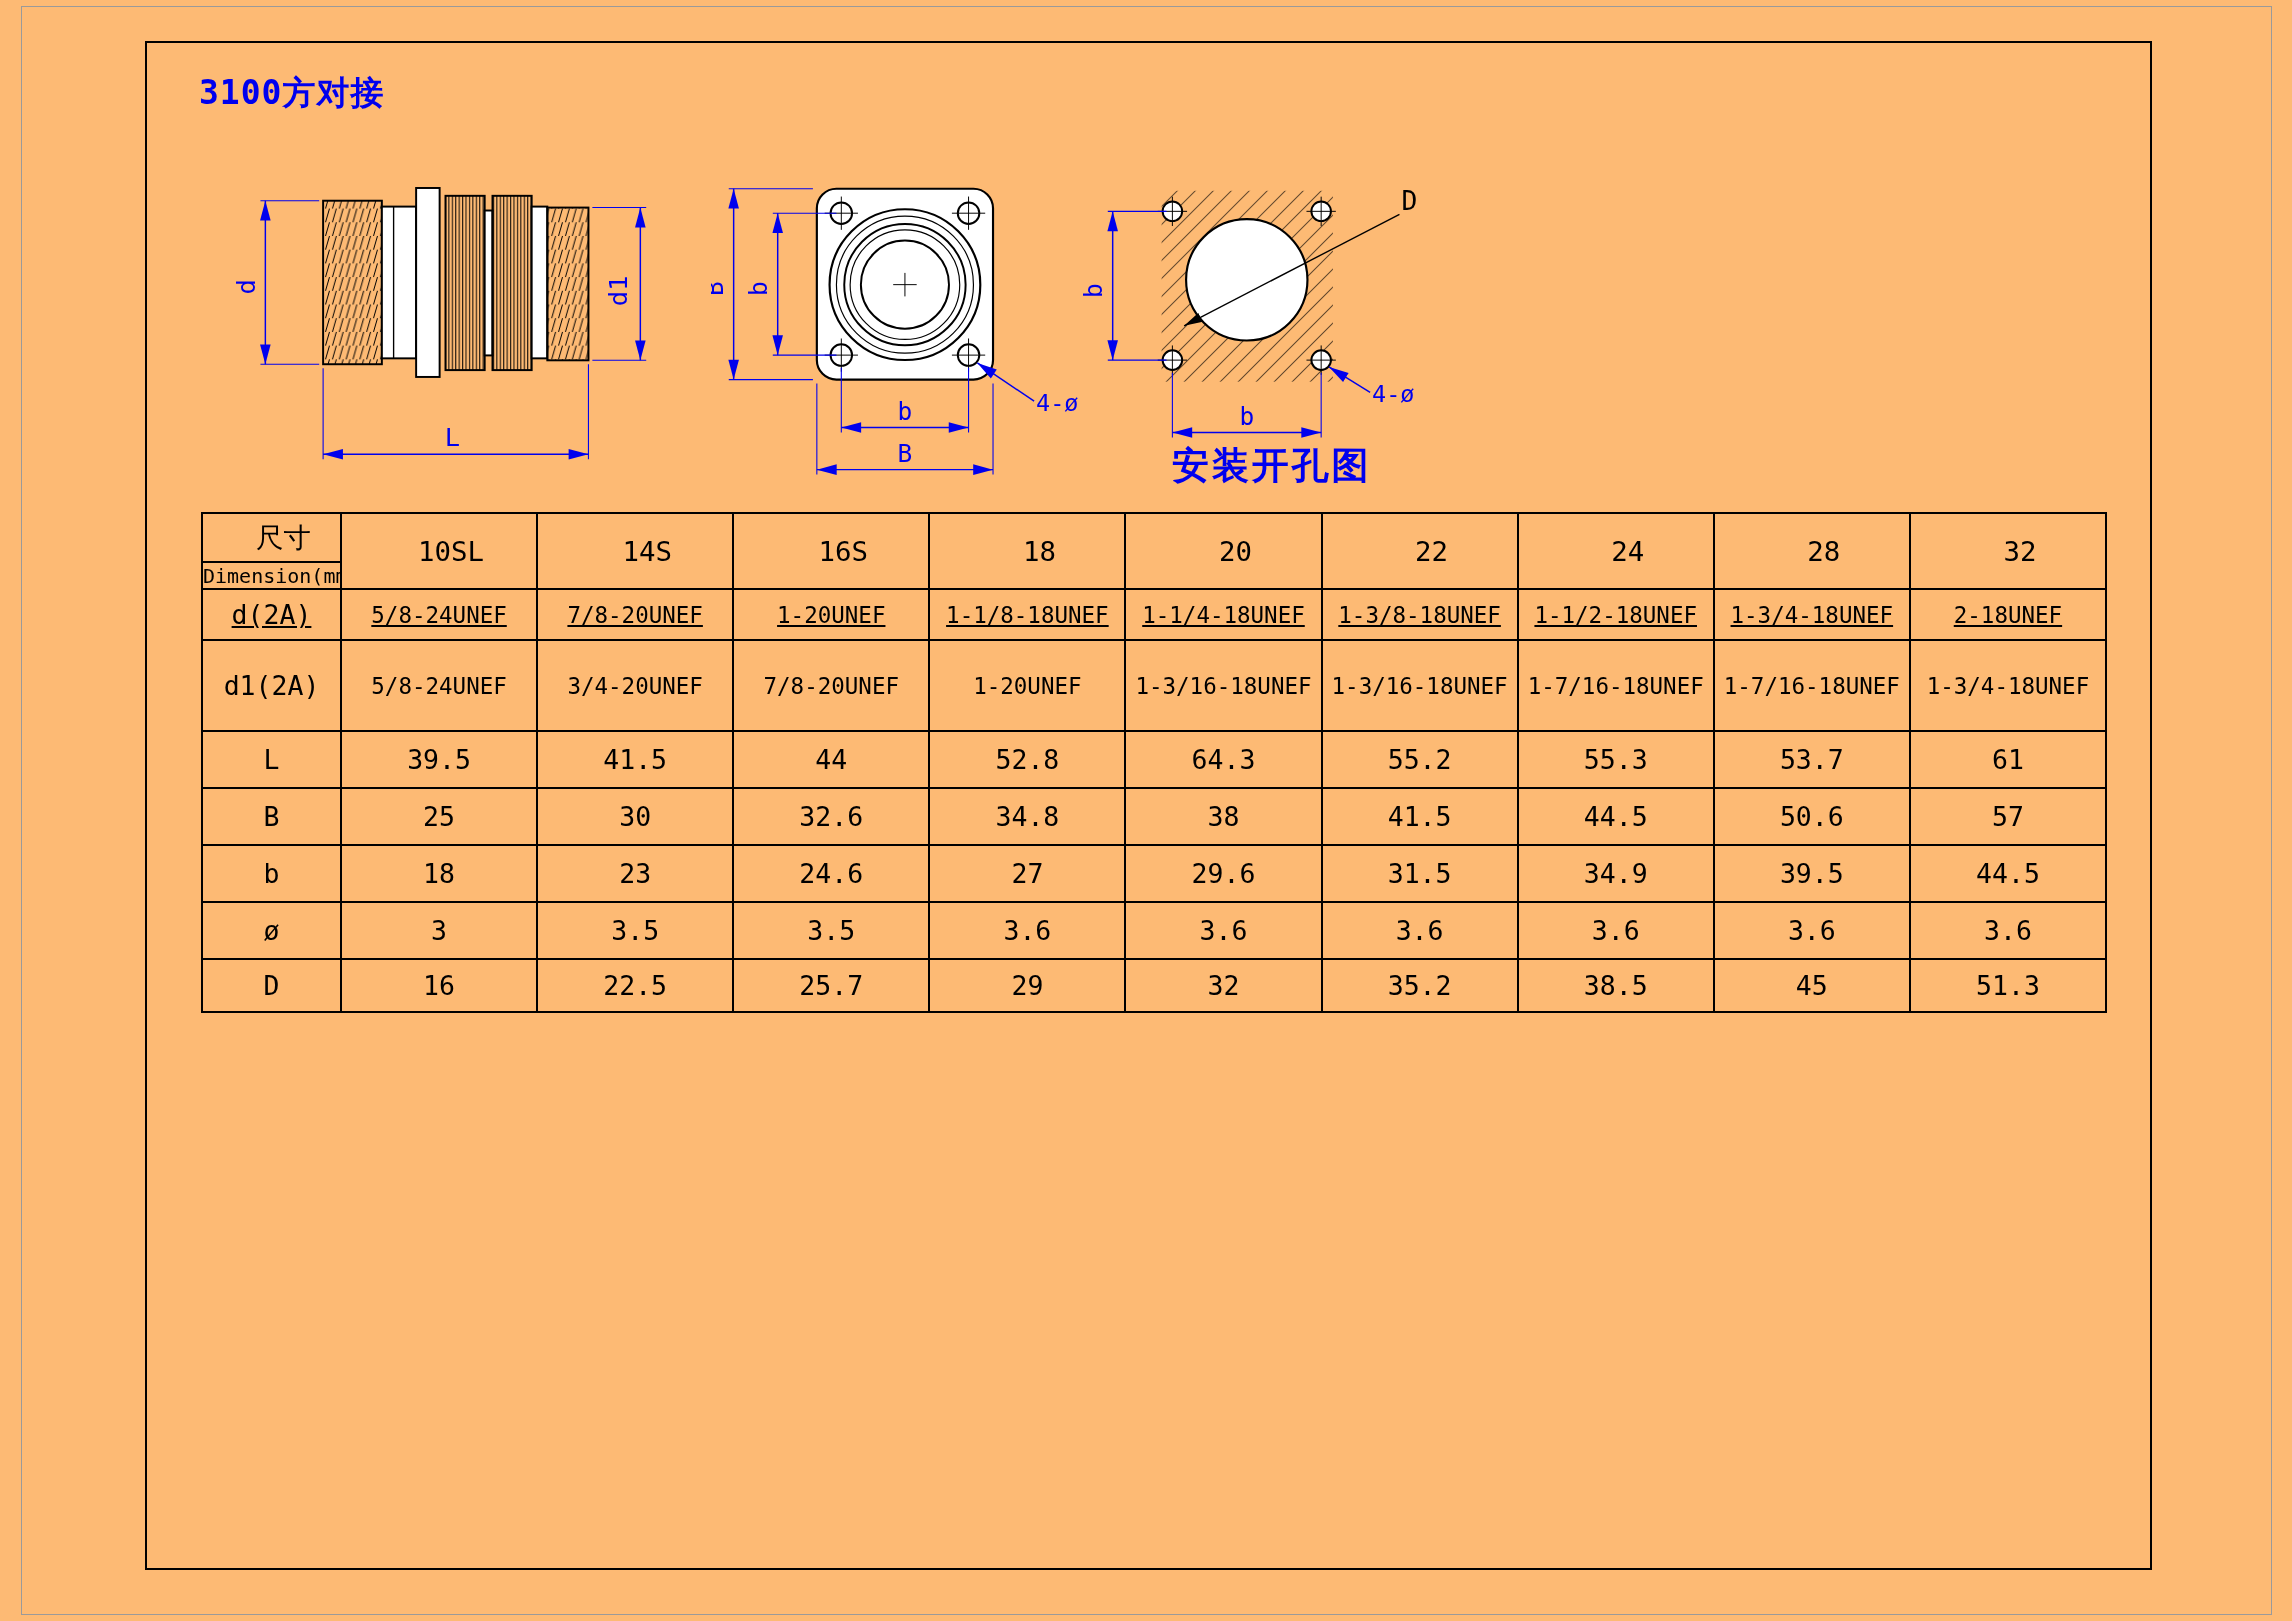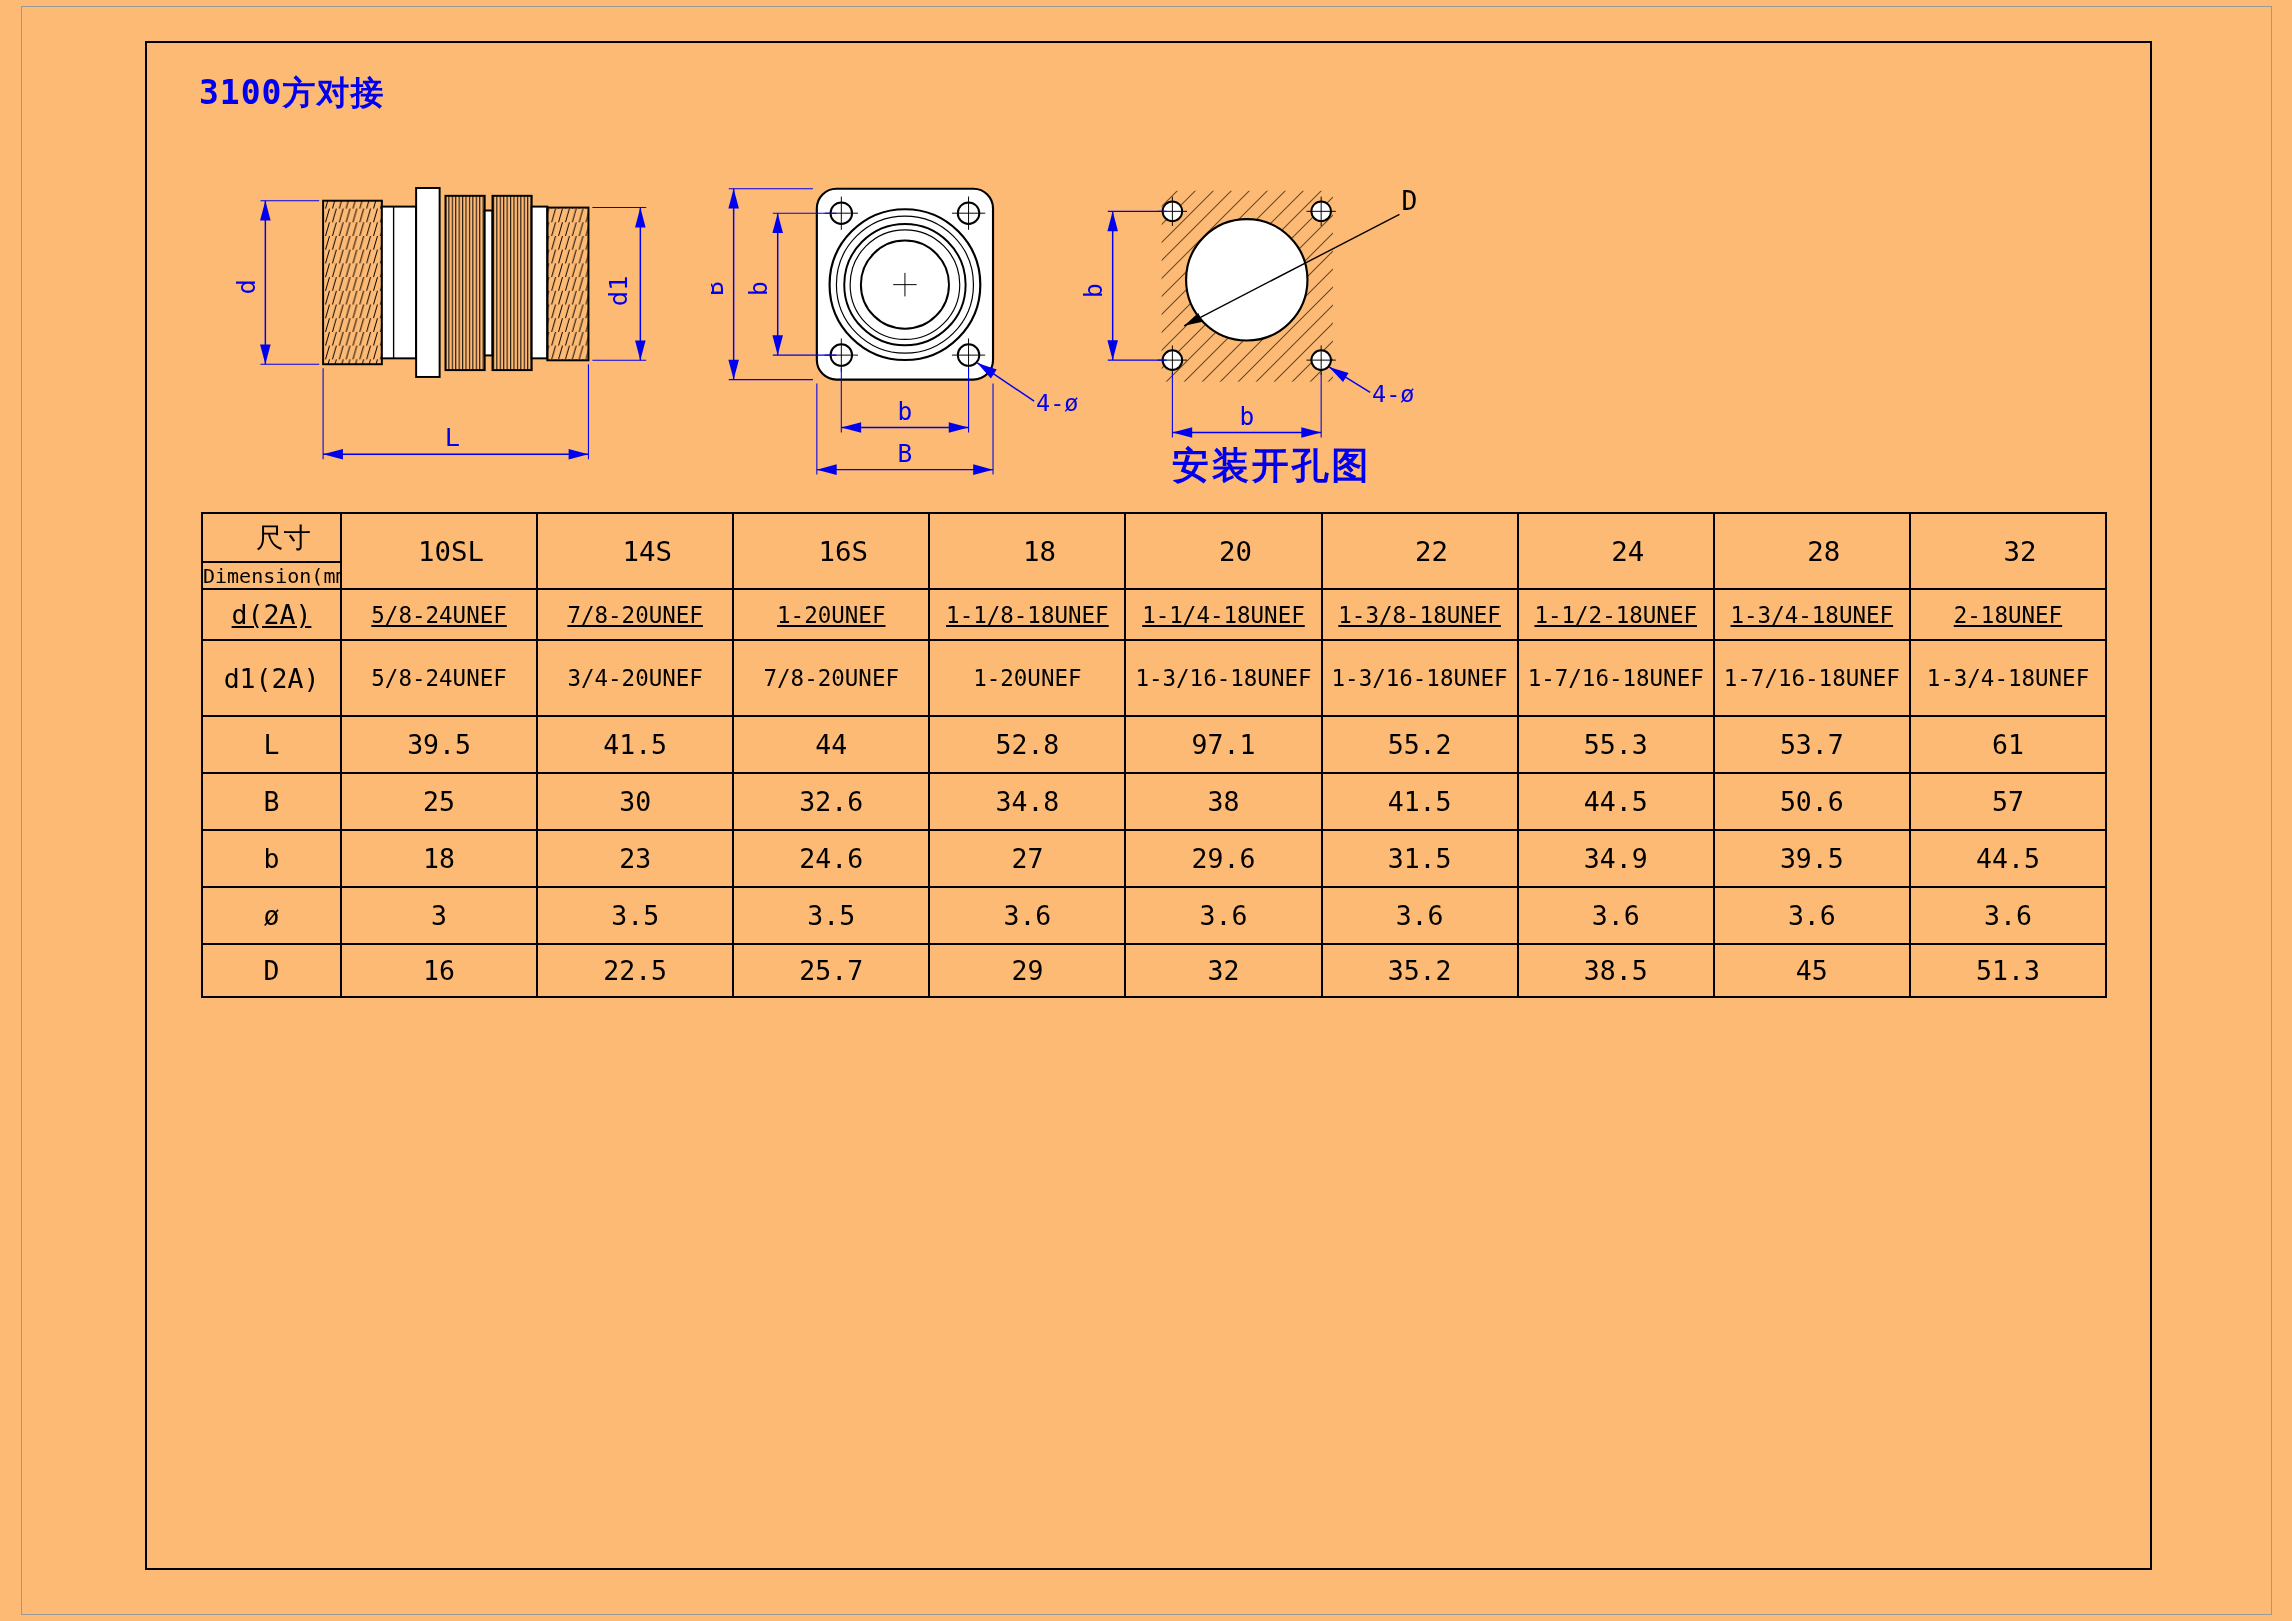--- a/index.html
+++ b/index.html
@@ -19,21 +19,21 @@
   .dim-table{border-collapse:collapse;table-layout:fixed;width:1906px;color:#000;}
   .dim-table td{border:2px solid #000;text-align:center;vertical-align:middle;padding:0;overflow:hidden;white-space:nowrap;}
   .col-label{width:139px;}
   .tr-sizes{height:49px;}
   .tr-sizes td{font-size:27.4px;padding-left:24px;}
   .tr-unit{height:27.4px;}
   .tr-unit td{font-size:20px;text-align:center;}
   .c-size{font-size:27.4px !important;}
   .c-rowlabel{font-size:26.5px;}
   .tr-thread{height:51px;font-size:22.5px;text-decoration:underline;}
-  .tr-thread2{height:76px;font-size:22.5px;}
+  .tr-thread2{height:91px;font-size:22.5px;}
   .tr-num{height:57px;font-size:26.5px;}
   .tr-last{height:53px;font-size:26.5px;}
 </style>
 </head>
 <body>
 
 <div class="page">
   <div class="outer-rect"></div>
   <div class="frame"></div>
 
@@ -258,21 +258,21 @@
           <td>1-7/16-18UNEF</td>
           <td>1-7/16-18UNEF</td>
           <td>1-3/4-18UNEF</td>
         </tr>
         <tr class="tr-num">
           <td class="c-rowlabel">L</td>
           <td>39.5</td>
           <td>41.5</td>
           <td>44</td>
           <td>52.8</td>
-          <td>97.1</td>
+          <td>64.3</td>
           <td>55.2</td>
           <td>55.3</td>
           <td>53.7</td>
           <td>61</td>
         </tr>
         <tr class="tr-num">
           <td class="c-rowlabel">B</td>
           <td>25</td>
           <td>30</td>
           <td>32.6</td>

